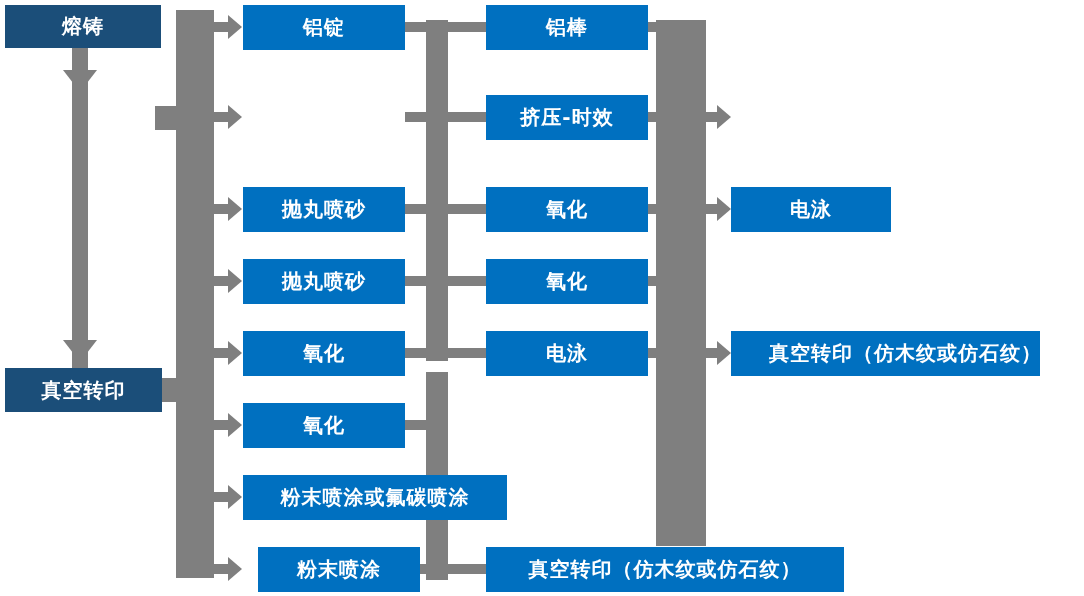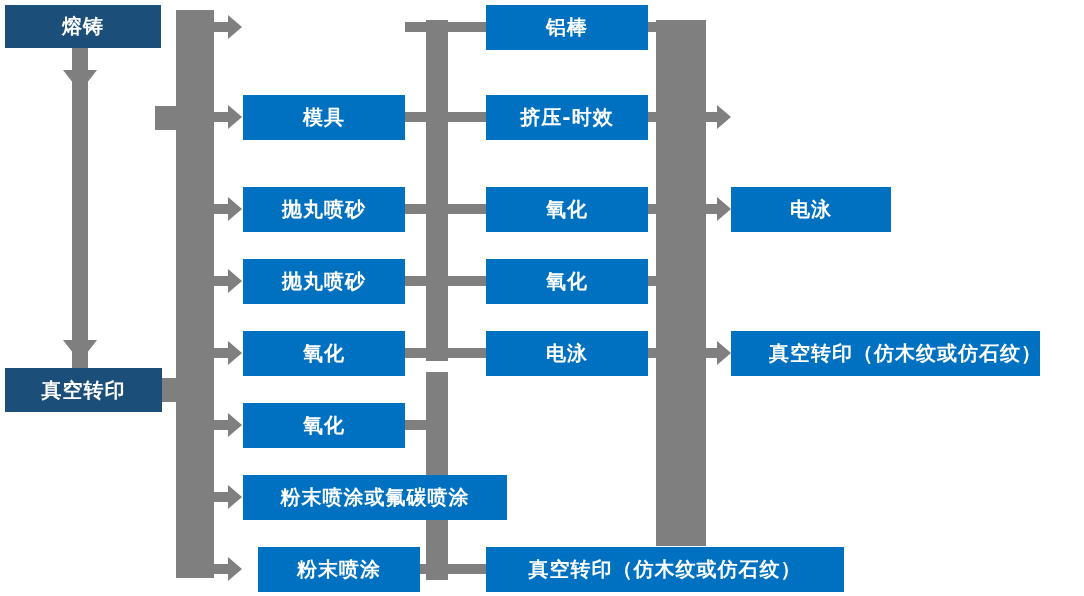--- a/index.html
+++ b/index.html
@@ -98,21 +98,21 @@
   <div class="bar" style="left:706px;top:112px;width:11px;height:10px"></div>
   <div class="arrow-right" style="left:717px;top:105px"></div>
   <div class="bar" style="left:706px;top:204px;width:11px;height:10px"></div>
   <div class="arrow-right" style="left:717px;top:197px"></div>
   <div class="bar" style="left:706px;top:348px;width:11px;height:10px"></div>
   <div class="arrow-right" style="left:717px;top:341px"></div>
 
   <div class="node stage" style="left:5px;top:5px;width:156px;height:43px">熔铸</div>
   <div class="node stage" style="left:5px;top:368px;width:157px;height:44px">真空转印</div>
 
-  <div class="node proc" style="left:243px;top:95px;width:162px;height:45px">模具</div>
+  <div class="node proc" style="left:243px;top:5px;width:162px;height:45px">铝锭</div>
   <div class="node proc" style="left:243px;top:187px;width:162px;height:45px">抛丸喷砂</div>
   <div class="node proc" style="left:243px;top:259px;width:162px;height:45px">抛丸喷砂</div>
   <div class="node proc" style="left:243px;top:331px;width:162px;height:45px">氧化</div>
   <div class="node proc" style="left:243px;top:403px;width:162px;height:45px">氧化</div>
   <div class="node proc" style="left:243px;top:475px;width:264px;height:45px">粉末喷涂或氟碳喷涂</div>
   <div class="node proc" style="left:258px;top:547px;width:162px;height:45px">粉末喷涂</div>
 
   <div class="node proc" style="left:486px;top:5px;width:162px;height:45px">铝棒</div>
   <div class="node proc" style="left:486px;top:95px;width:162px;height:45px">挤压-时效</div>
   <div class="node proc" style="left:486px;top:187px;width:162px;height:45px">氧化</div>

